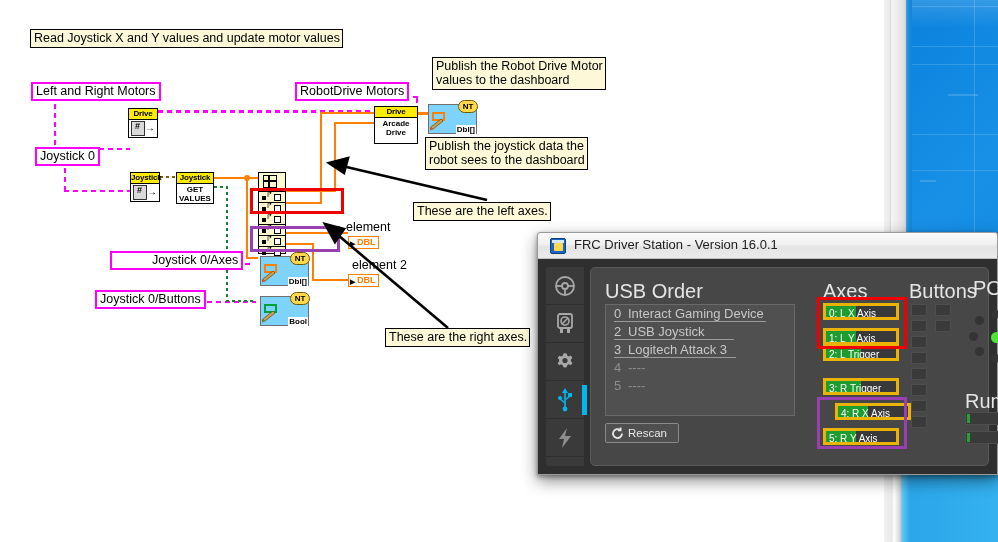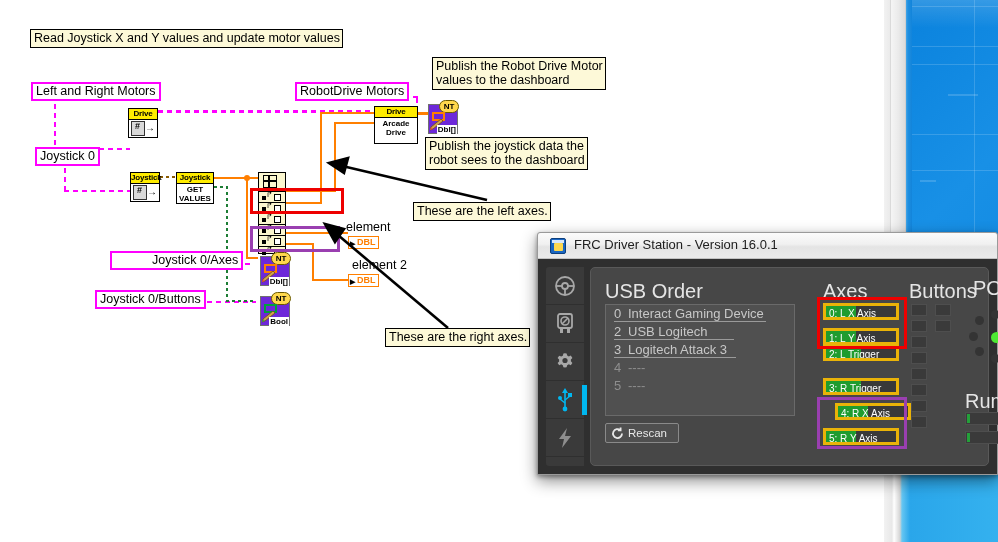--- a/index.html
+++ b/index.html
@@ -104,21 +104,21 @@
   .idxrow .sq { position:absolute; right:4px; top:2px; width:7px; height:7px; border:1.5px solid #000; background:#fff; }
   .idxrow .mk { position:absolute; left:3px; top:2px; width:7px; height:7px; }
   .idxrow .mk:before { content:""; position:absolute; left:0; top:2px; width:4px; height:4px; background:#000; }
   .idxrow .mk:after  { content:"↱"; position:absolute; left:4px; top:-4px; font-size:8px; }
   .idxhead { height:18px; border-bottom:1.5px solid #000; position:relative; background:#fbf7cf; }
   .idxhead .grid { position:absolute; left:4px; top:2px; width:14px; height:13px; border:1.5px solid #000; }
   .idxhead .grid:before { content:""; position:absolute; left:4px; top:-1.5px; width:1.5px; height:13px; background:#000; }
   .idxhead .grid:after  { content:""; position:absolute; left:-1.5px; top:4px; width:14px; height:1.5px; background:#000; }
 
   
-  .ntnode { position:absolute; width:30px; height:30px; border:1.5px solid #707070; background:#6d28d9; }
+  .ntnode { position:absolute; width:49px; height:30px; border:1.5px solid #707070; background:#7dd3fc; }
   .ntbadge { position:absolute; right:-2px; top:-5px; width:20px; height:13px; border-radius:7px; background:#ffd84d; border:1px solid #6b5a00; color:#000; font-size:8px; font-weight:bold; text-align:center; line-height:12px; }
   .ntbr { position:absolute; left:3px; top:7px; width:13px; height:9px; border:2px solid #ff7f00; }
   .ntbr.green { border-color:#00a03c; }
   .ntpen { position:absolute; left:1px; top:14px; width:16px; height:12px; }
   .nttype { position:absolute; right:0px; bottom:-1px; font-size:8px; font-weight:bold; color:#000; background:#fff; padding:0 1px; }
 
   
   .dbl { position:absolute; border:1.5px solid #ff7f00; background:#fff; color:#ff7f00; font-size:9px; font-weight:bold; line-height:11px; padding:0 2px 0 8px; }
   .dbl:before { content:"▶"; position:absolute; left:1px; top:1px; font-size:7px; color:#000; }
   .elabel { position:absolute; font-size:12.5px; color:#000; }
@@ -438,21 +438,21 @@
       <div class="sect-title" style="left:318px;top:12px;">Buttons</div>
       <div class="sect-title" style="left:382px;top:9px;">POV</div>
       <div class="sect-title" style="left:374px;top:122px;">Rumble</div>
 
       <div id="usb-list">
         <div class="usb-row">
           <span class="num">0</span><span>Interact Gaming Device</span>
           <span class="ul" style="width:152px;"></span>
         </div>
         <div class="usb-row">
-          <span class="num">2</span><span>USB Logitech</span>
+          <span class="num">2</span><span>USB Joystick</span>
           <span class="ul" style="width:120px;"></span>
         </div>
         <div class="usb-row">
           <span class="num">3</span><span>Logitech Attack 3</span>
           <span class="ul" style="width:122px;"></span>
         </div>
         <div class="usb-row empty">
           <span class="num">4</span><span>----</span>
         </div>
         <div class="usb-row empty">

